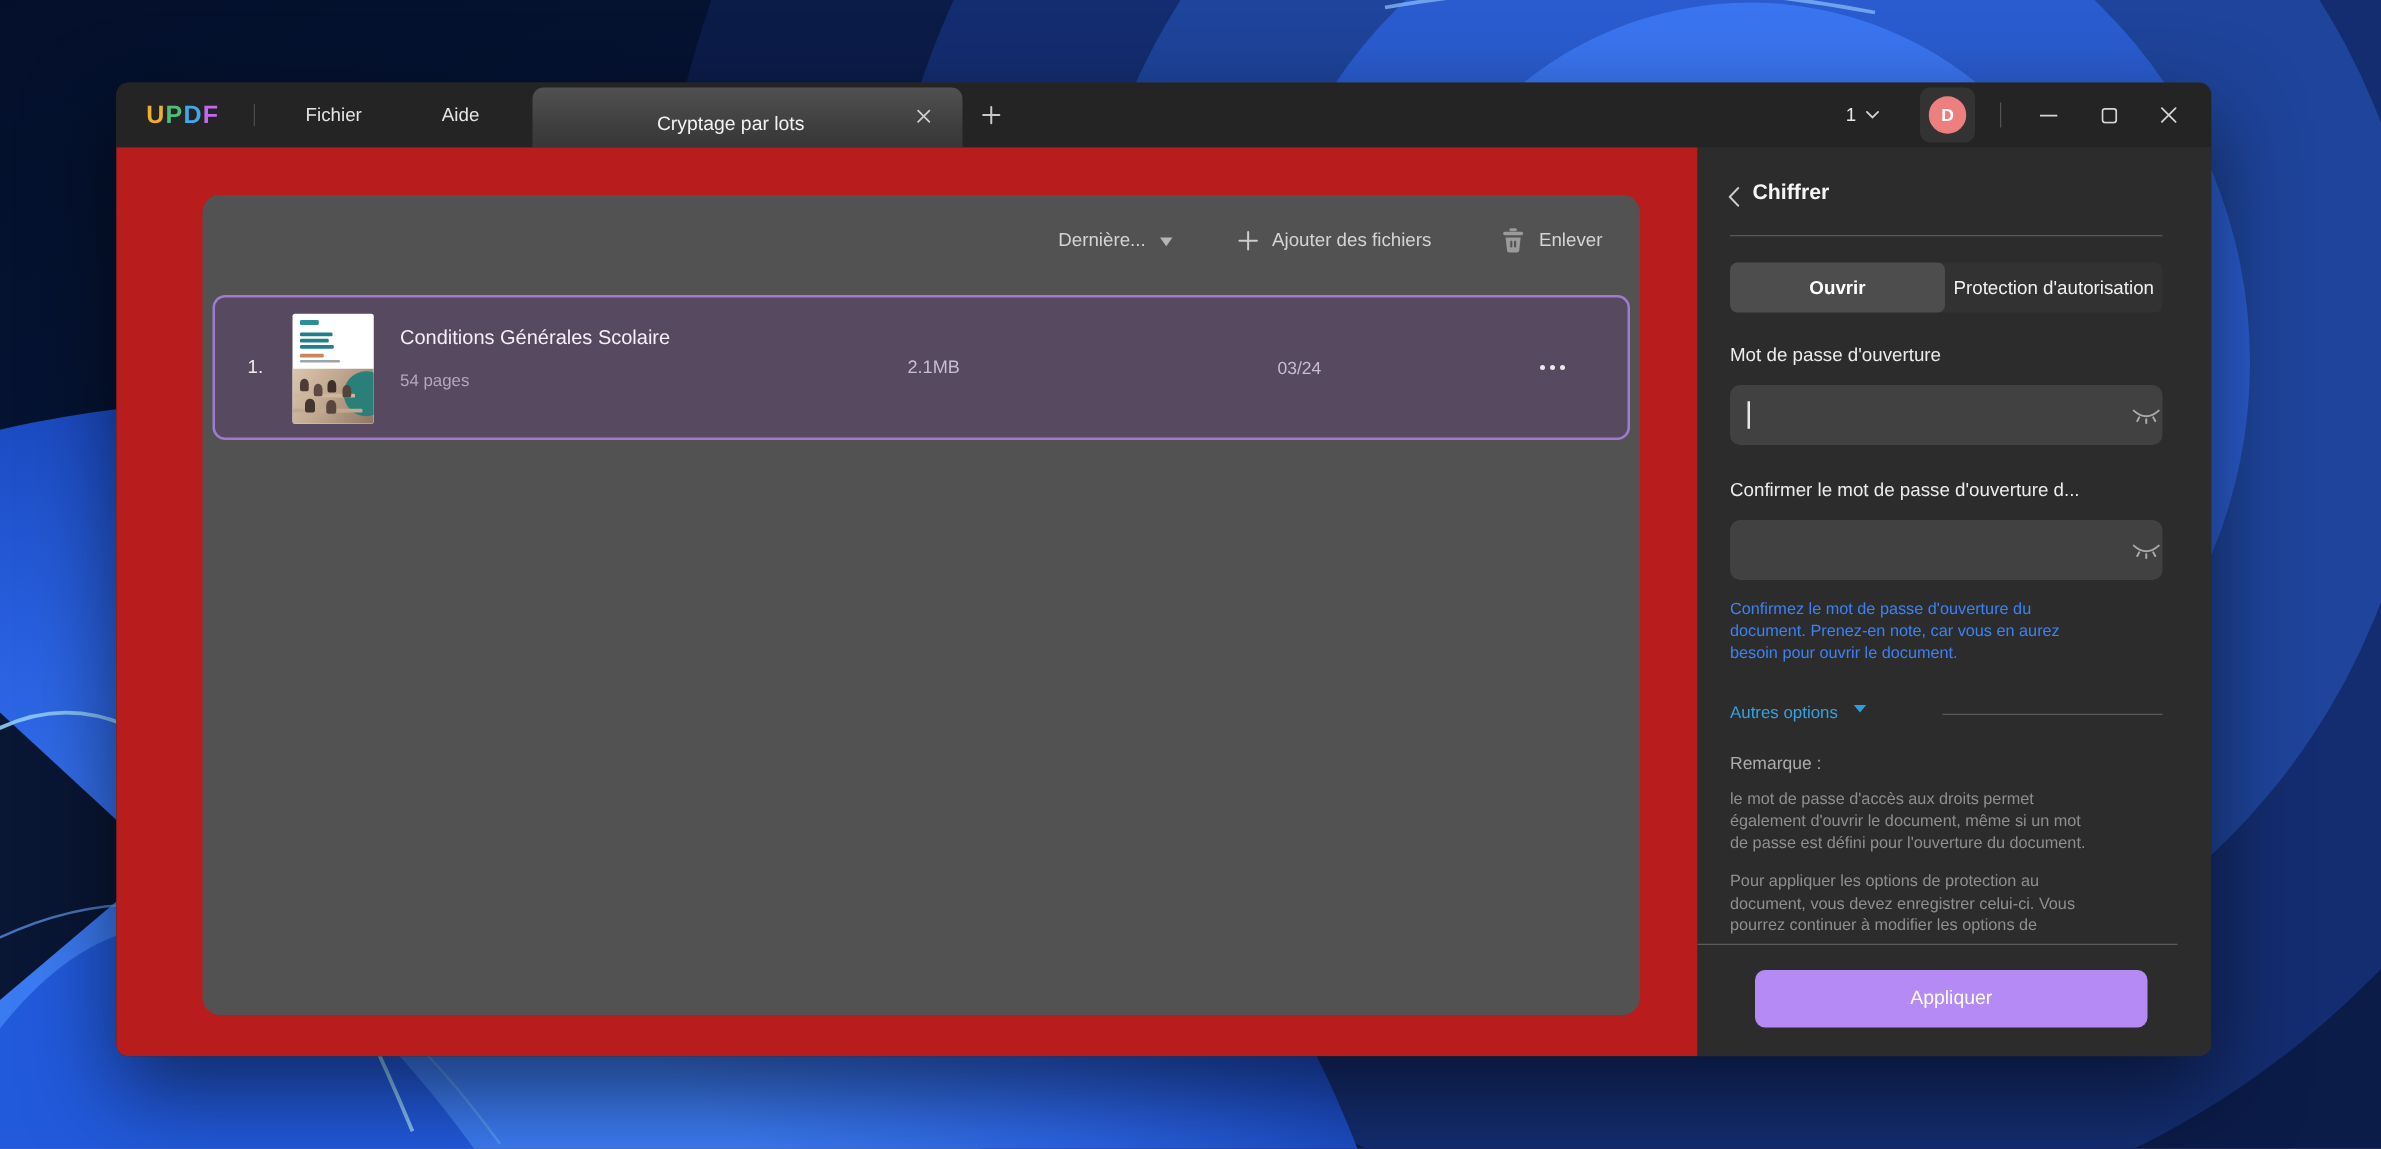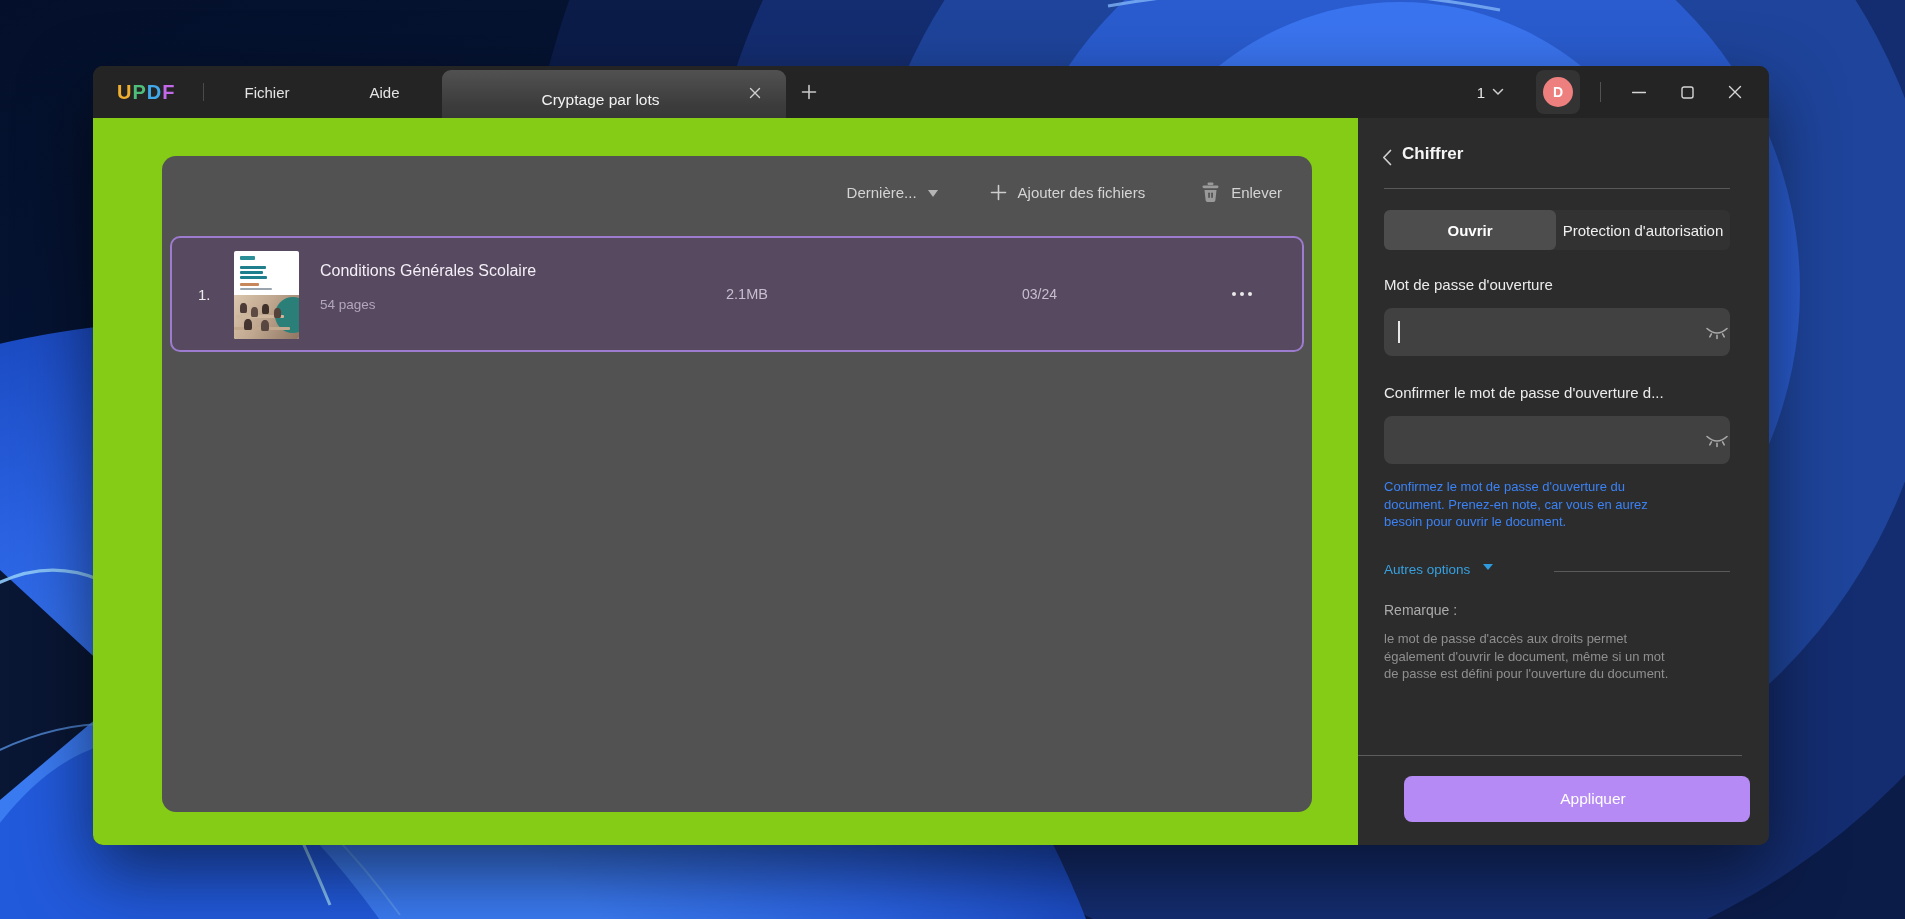--- a/index.html
+++ b/index.html
@@ -8,38 +8,38 @@
   #wallpaper{position:absolute;left:0;top:0;width:1905px;height:919px;}
   
   #window{position:absolute;left:93px;top:66px;width:1676px;height:779px;
     background:#2c2c2c;border-radius:10px;overflow:hidden;
     box-shadow:0 28px 70px rgba(0,0,0,.55);}
   
   #titlebar{position:relative;height:52px;background:#242424;display:flex;align-items:center;}
   .logo{margin-left:24px;font-size:20px;font-weight:bold;letter-spacing:1px;display:flex;}
   .tb-sep{width:1px;height:18px;background:#4a4a4a;margin-left:28px;}
   .menu-item{color:#e4e4e4;font-size:15px;margin-left:40px;cursor:default;}
-  .menu-item + .menu-item{margin-left:80px;}
+  .menu-item + .menu-item{margin-left:64px;}
   .tab{margin-left:42px;align-self:flex-end;width:344px;height:48px;border-radius:9px 9px 0 0;
     background:linear-gradient(180deg,#515151 0%,#3d3d3d 70%,#373737 100%);
     display:flex;align-items:center;justify-content:center;position:relative;}
   .tab-label{color:#f2f2f2;font-size:15.5px;margin-right:26px;margin-top:11px;}
   .tab-close{position:absolute;right:24px;top:16px;width:14px;height:14px;display:flex;align-items:center;justify-content:center;}
   .newtab{margin-left:14px;width:18px;height:18px;display:flex;align-items:center;justify-content:center;}
   .tb-right{margin-left:auto;display:flex;align-items:center;margin-right:24px;}
   .doc-count{display:flex;align-items:center;color:#e6e6e6;font-size:15px;gap:7px;}
   .avatar-box{margin-left:32px;width:44px;height:44px;border-radius:8px;background:#333333;
     display:flex;align-items:center;justify-content:center;}
   .avatar{width:30px;height:30px;border-radius:50%;display:flex;align-items:center;justify-content:center;
     color:#fff;font-size:14px;font-weight:bold;}
   .tb-sep2{width:1px;height:20px;background:#525252;margin-left:20px;}
   .win-btn{margin-left:28px;width:20px;height:20px;display:flex;align-items:center;justify-content:center;}
   
   #appbody{display:flex;height:727px;}
-  #content{width:1265px;position:relative;background:#84cc16;}
+  #content{width:1265px;position:relative;background:#b91c1c;}
   #card{position:absolute;left:69px;top:38px;width:1150px;height:656px;background:#525252;border-radius:14px;}
   
   #toolbar{position:absolute;top:26px;right:30px;display:flex;align-items:center;color:#d4d4d4;font-size:15px;}
   .tool-group{display:flex;align-items:center;}
   .sort-caret{width:0;height:0;border-left:5.5px solid transparent;border-right:5.5px solid transparent;
     border-top:7px solid #b5b5b5;margin-left:11px;margin-top:2px;}
   .g2{margin-left:52px;}
   .g3{margin-left:56px;}
   .tool-icon{margin-right:11px;display:flex;align-items:center;}
   
@@ -77,21 +77,21 @@
   .p-more{position:absolute;left:26px;top:444px;display:flex;align-items:flex-start;}
   .more-label{color:#36a1e0;font-size:13.5px;}
   .more-caret{width:0;height:0;border-left:5.5px solid transparent;border-right:5.5px solid transparent;
     border-top:6.5px solid #2f9ade;margin-left:13px;margin-top:2px;}
   .p-more-line{position:absolute;left:196px;top:453px;width:176px;height:1px;background:#5a5a5a;}
   .p-remarque{position:absolute;left:26px;top:484px;font-size:14px;color:#ababab;}
   .p-note{position:absolute;left:26px;font-size:13px;line-height:17.5px;color:#8f8f8f;}
   .p-note2-clip{height:55px;overflow:hidden;}
   .p-div2{position:absolute;left:0;top:637px;width:384px;height:1px;background:#5c5c5c;}
   .p-apply{position:absolute;left:46px;top:658px;width:314px;height:46px;border-radius:8px;
-    display:flex;align-items:center;justify-content:center;color:#ffffff;font-size:15.5px;cursor:pointer;padding-left:32px;}
+    display:flex;align-items:center;justify-content:center;color:#ffffff;font-size:15.5px;cursor:pointer;}
   .nowrap{white-space:nowrap;}
 </style>
 </head>
 <body>
 
 <svg id="wallpaper" viewBox="0 0 1905 919" xmlns="http://www.w3.org/2000/svg">
   <defs>
     <linearGradient id="bgGrad" x1="0" y1="0" x2="1" y2="1">
       <stop offset="0" stop-color="#04102b"></stop>
       <stop offset="1" stop-color="#0a2050"></stop>
@@ -286,18 +286,23 @@
       </div>
       <div class="p-more-line"></div>
 
       <div class="p-remarque">Remarque :</div>
 
       <div class="p-note" style="top:512px;">
         <div class="nowrap">le mot de passe d'accès aux droits permet</div>
         <div class="nowrap">également d'ouvrir le document, même si un mot</div>
         <div class="nowrap">de passe est défini pour l'ouverture du document.</div>
       </div>
+      <div class="p-note p-note2-clip" style="top:578px;">
+        <div class="nowrap">Pour appliquer les options de protection au</div>
+        <div class="nowrap">document, vous devez enregistrer celui-ci. Vous</div>
+        <div class="nowrap">pourrez continuer à modifier les options de</div>
+      </div>
 
       <div class="p-div2"></div>
       <div class="p-apply" style="background: rgb(181, 138, 245);">Appliquer</div>
     </div>
   </div>
 </div>
 
 </body></html>

